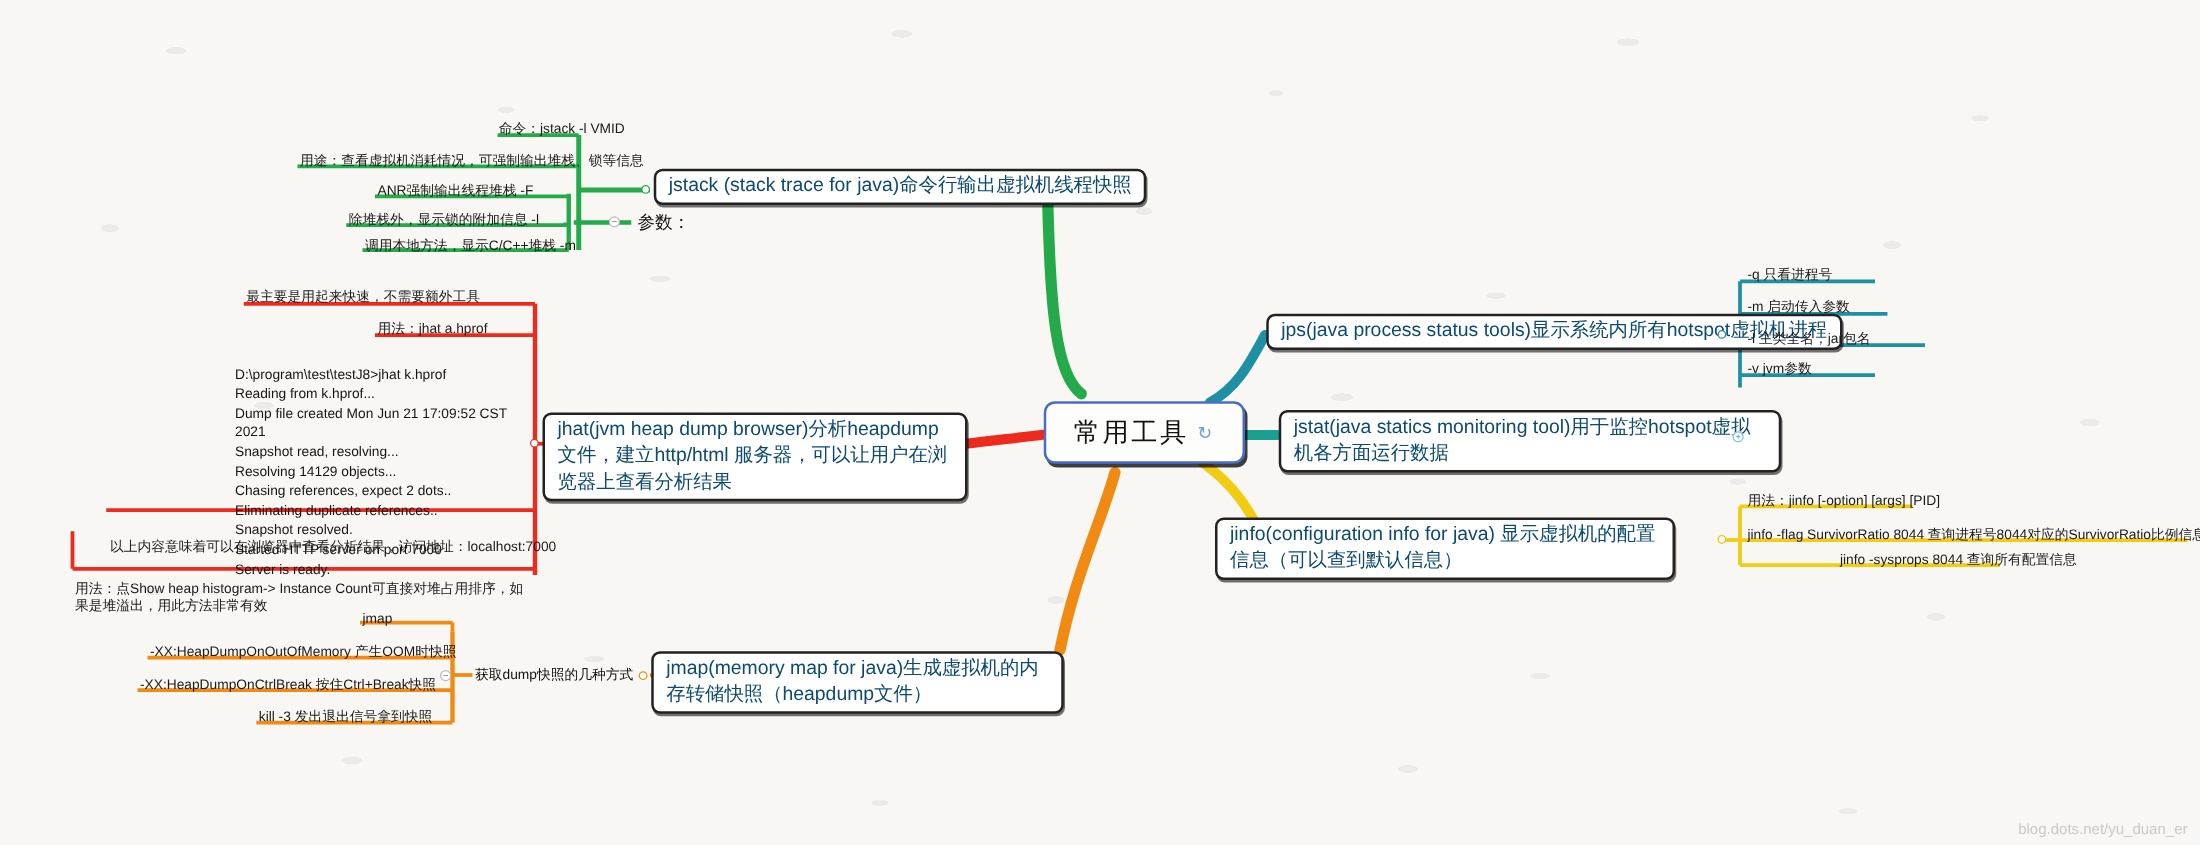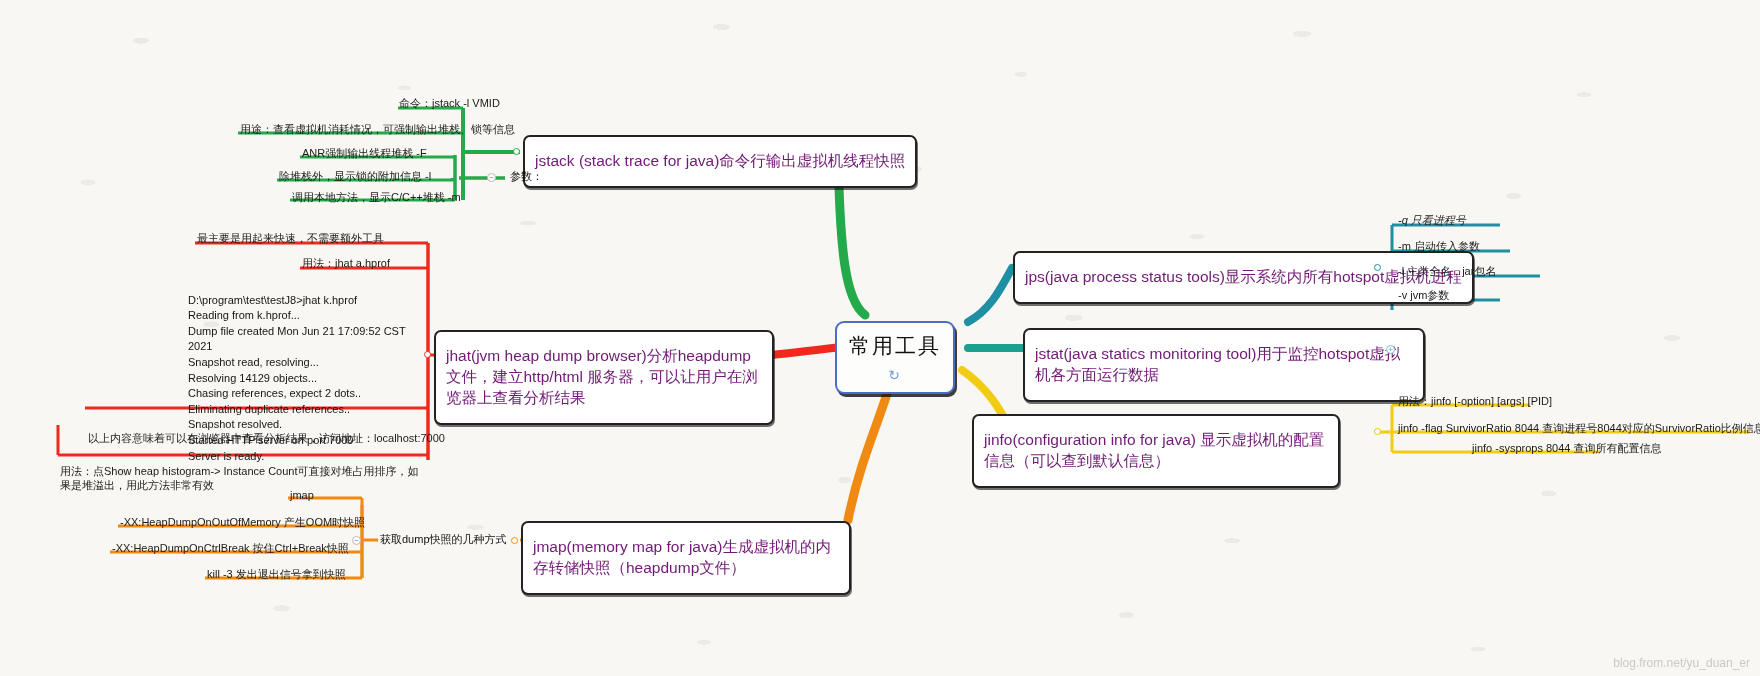--- a/index.html
+++ b/index.html
@@ -35,32 +35,32 @@
      radial-gradient(ellipse 11px 4px at 40% 95%, rgba(0,0,0,.05) 0 60%, transparent 61%),
      radial-gradient(ellipse 13px 5px at 64% 91%, rgba(0,0,0,.05) 0 60%, transparent 61%),
      radial-gradient(ellipse 12px 4px at 84% 96%, rgba(0,0,0,.05) 0 60%, transparent 61%),
      #f8f7f3;}
   #links{position:absolute;inset:0;}
   .node{position:absolute;box-sizing:border-box;}
 
   
   .topic{
     background:#fff;border:2px solid #222;border-radius:7px;
-    padding:14px 10px;font-size:15.5px;line-height:1.35;color:#701a75;
+    padding:2px 10px;font-size:15.5px;line-height:1.35;color:#0c4a6e;
     box-shadow:1px 2px 0 rgba(0,0,0,.55);
   }
   
   .leaf{font-size:11px;color:#1a1a1a;line-height:1.3;white-space:nowrap;}
   .leaf.wrap{white-space:normal;margin-top:44px;}
-  .sub{font-size:11px;color:#111;white-space:nowrap;}
+  .sub{font-size:14px;color:#111;white-space:nowrap;}
 
   .center{
     background:#fdfdfb;border:2px solid #4a6ec6;border-radius:9px;
-    padding:9px 12px;font-size:21px;color:#111;letter-spacing:2px;
-    box-shadow:2px 3px 0 rgba(0,0,0,.75);display:flex;align-items:center;gap:7px;flex-direction:column;
+    padding:9px 22px;font-size:21px;color:#111;letter-spacing:2px;
+    box-shadow:2px 3px 0 rgba(0,0,0,.75);display:flex;align-items:center;gap:7px;
   }
   .center .glyph{color:#6f9de0;font-size:14px;}
   .dot{position:absolute;width:7px;height:7px;border-radius:50%;
        background:#fff;border:1.5px solid #888;box-sizing:border-box;}
   .dot.g{border-color:#24a94b}.dot.r{border-color:#e8342a}
   .dot.o{border-color:#f08a12}.dot.y{border-color:#e8c20a}
   .dot.t{border-color:#1f8fa4}
   .plus{position:absolute;width:9px;height:9px;border-radius:50%;
         border:1.3px solid #7cc3d6;color:#4aa6bd;font-size:8px;line-height:8px;
         text-align:center;box-sizing:border-box;background:#fff;}
@@ -156,21 +156,21 @@
 </div>
 <div class="node leaf" style="left:292px;top:190px;">
   <span>调用本地方法，显示C/C++堆栈 -m</span>
 </div>
 
 <div class="node topic" style="left:1013px;top:251px;">
   <span>jps(java process status tools)显示系统内所有hotspot虚拟机进程</span>
 </div>
 <div class="dot t" style="left:1374px;top:264px;"></div>
 
-<div class="node leaf" style="left:1398px;top:213px;font-style:italic;">
+<div class="node leaf" style="left:1398px;top:213px;">
   <span>-q 只看进程号</span>
 </div>
 <div class="node leaf" style="left:1398px;top:239px;">
   <span>-m 启动传入参数</span>
 </div>
 <div class="node leaf" style="left:1398px;top:264px;">
   <span>-l 主类全名，jar包名</span>
 </div>
 <div class="node leaf" style="left:1398px;top:288px;">
   <span>-v jvm参数</span>
@@ -242,13 +242,13 @@
 <div class="node leaf" style="left:120px;top:515px;">
   <span>-XX:HeapDumpOnOutOfMemory 产生OOM时快照</span>
 </div>
 <div class="node leaf" style="left:112px;top:541px;">
   <span>-XX:HeapDumpOnCtrlBreak 按住Ctrl+Break快照</span>
 </div>
 <div class="node leaf" style="left:207px;top:567px;">
   <span>kill -3 发出退出信号拿到快照</span>
 </div>
 
-<div class="watermark">blog.from.net/yu_duan_er</div>
+<div class="watermark">blog.dots.net/yu_duan_er</div>
 
 </body></html>

